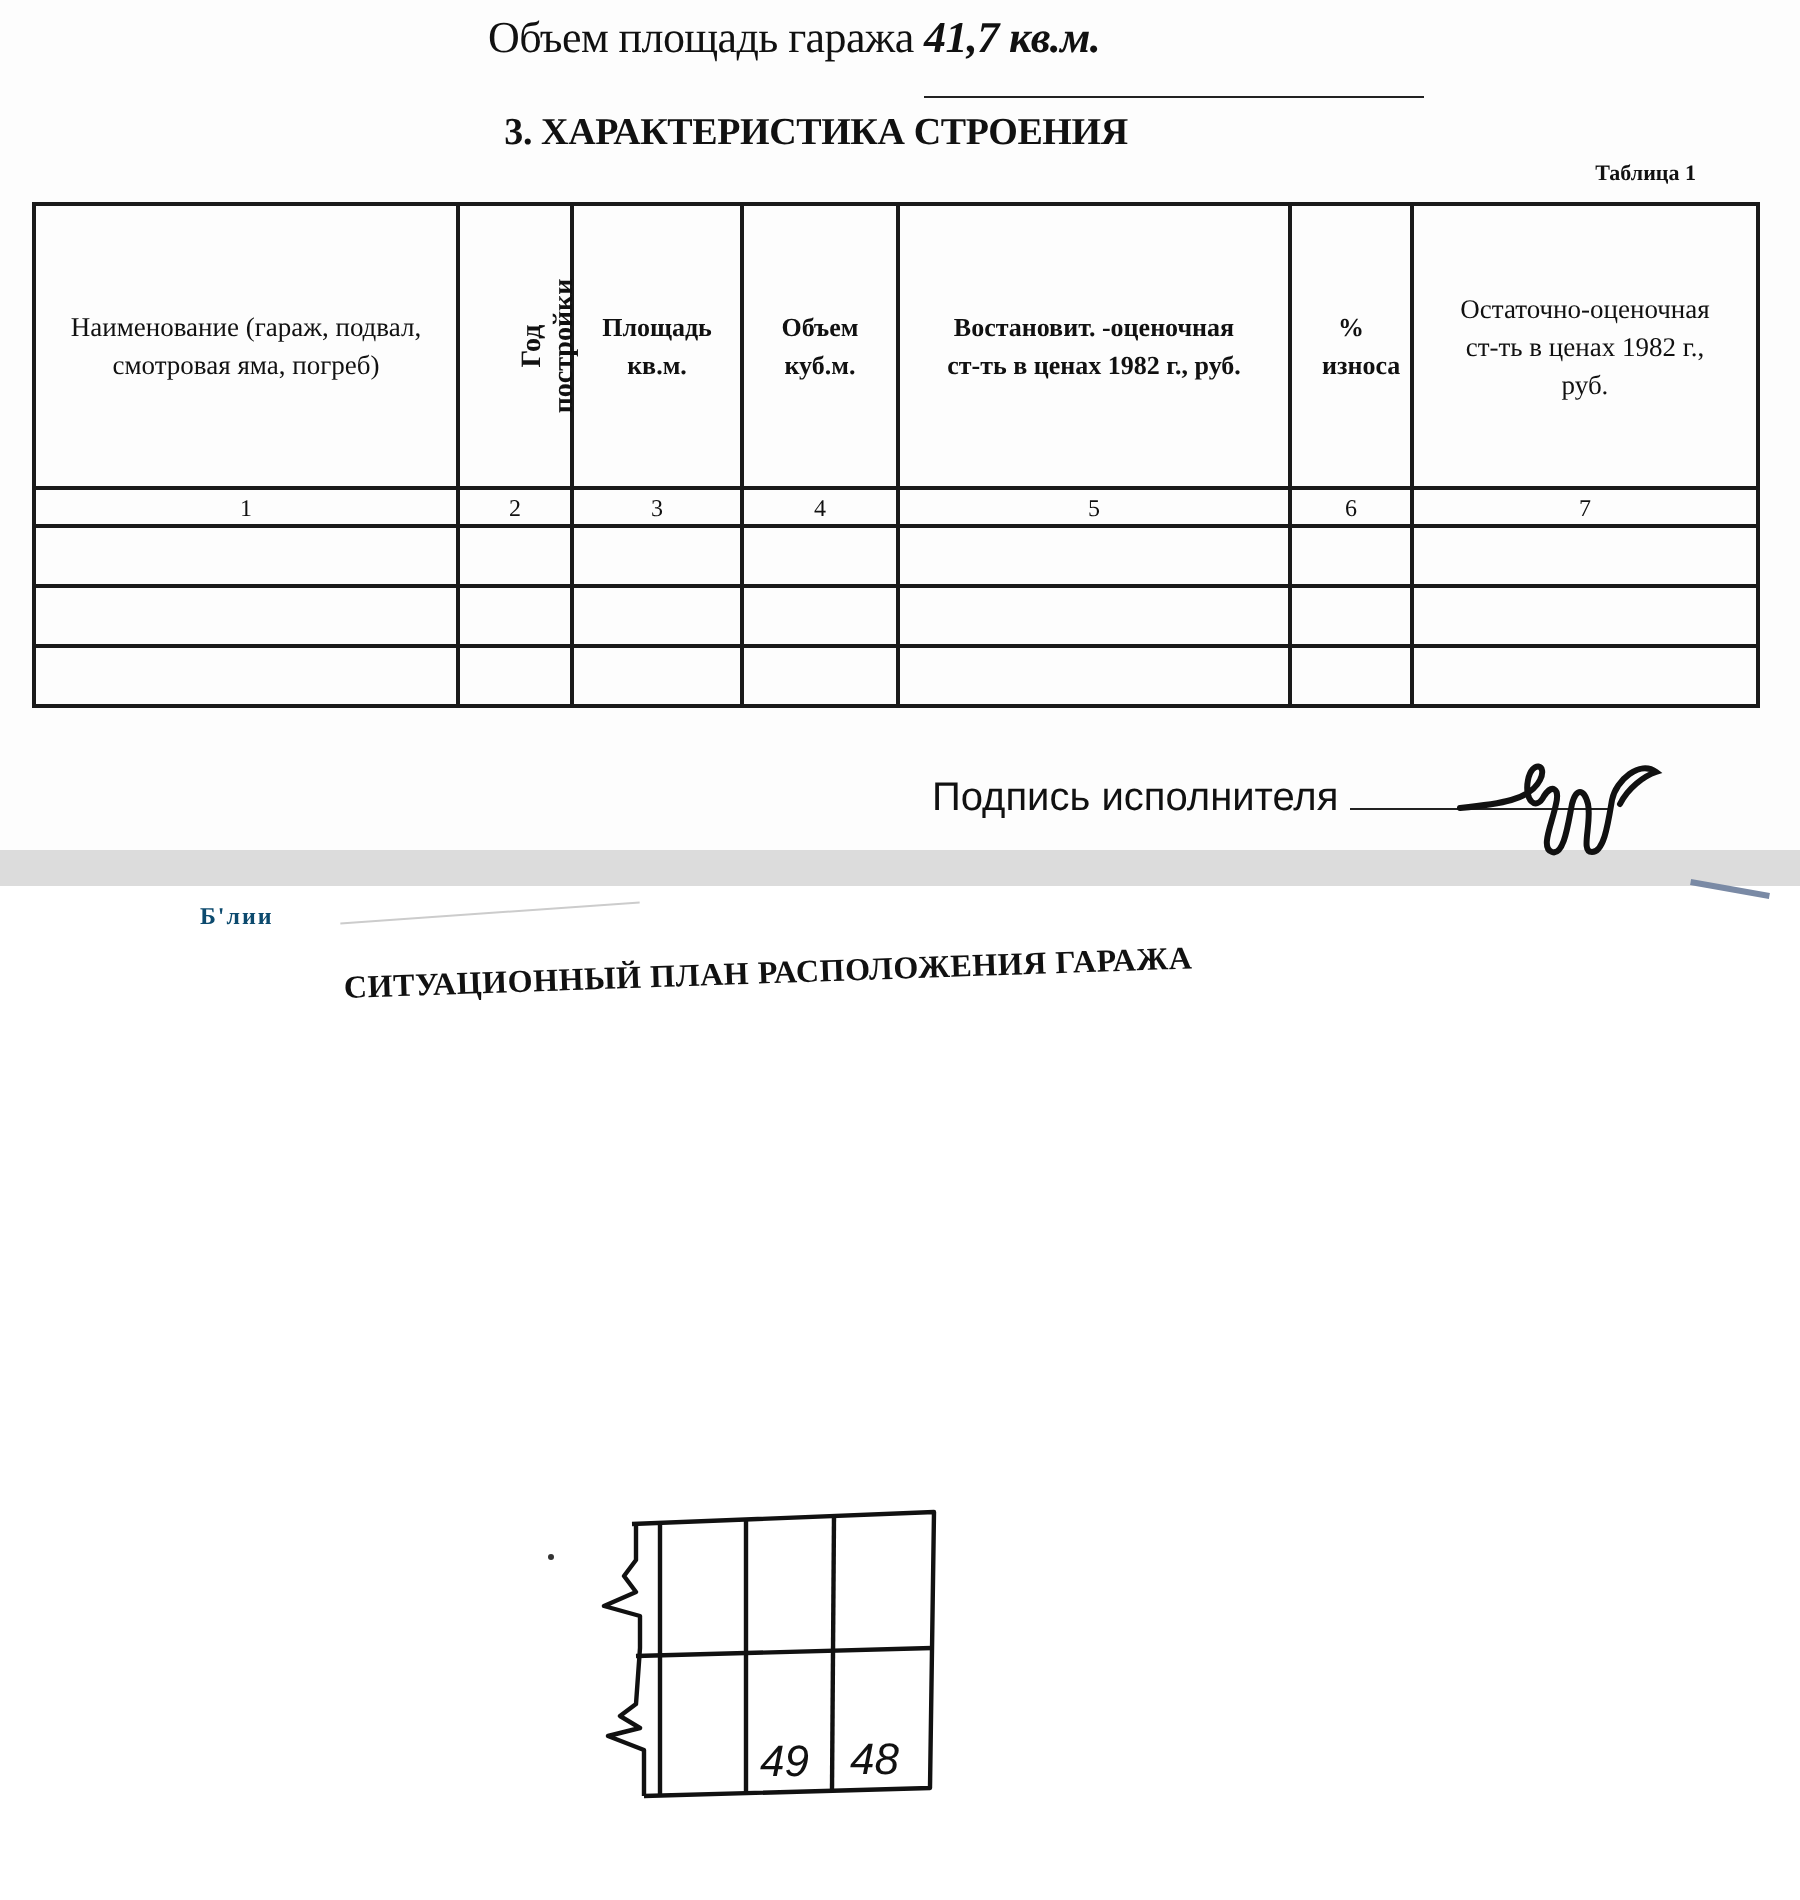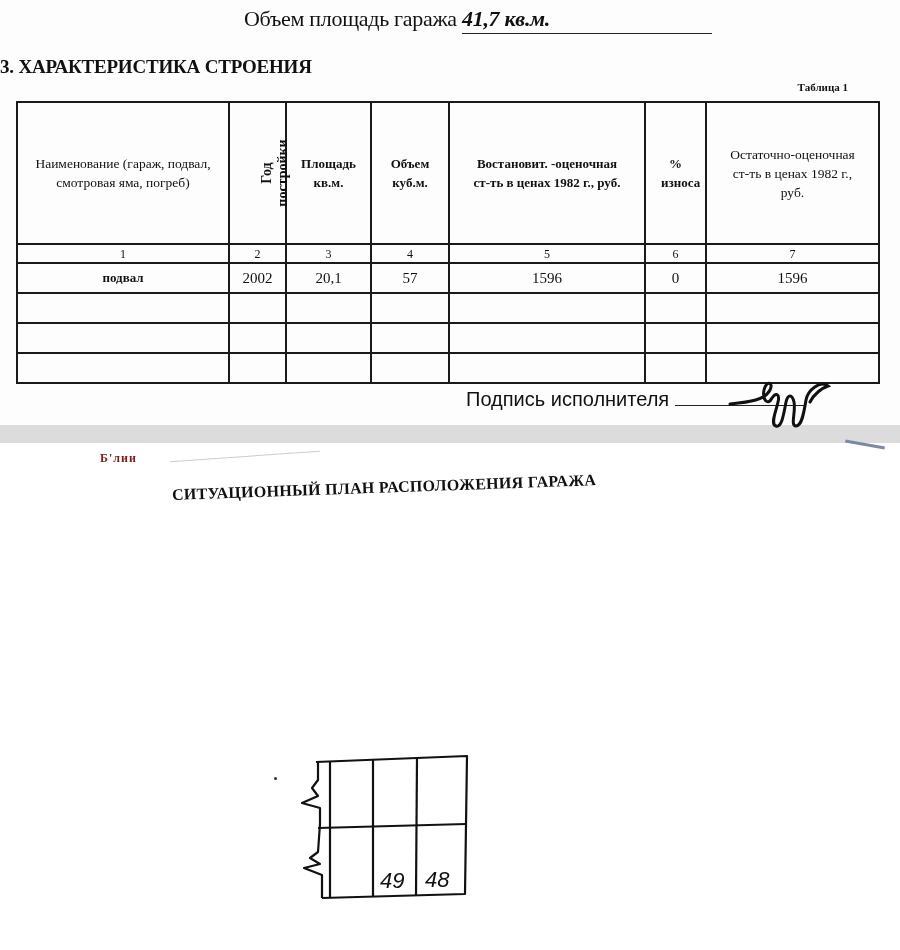--- a/index.html
+++ b/index.html
@@ -21,25 +21,25 @@
       position: absolute; left: 0; top: 443px; width: 900px; height: 507px;
       background: #ffffff;
     }
     .total-area {
       position: absolute; left: 244px; top: 6px; font-size: 22px;
       white-space: nowrap; letter-spacing: -0.3px;
     }
     .total-area .value {
       font-weight: bold; font-style: italic;
       display: inline-block; min-width: 250px;
-      border-bottom: 1.5px solid #222; padding-bottom: 1px;
+      border-bottom: 1.5px solid #222; padding-bottom: 16px;
     }
     .section-title {
       position: absolute; left: 0; width: 816px; top: 56px;
-      font-weight: bold; font-size: 19px;
+      text-align: center; font-weight: bold; font-size: 19px;
       letter-spacing: -0.2px;
     }
     .table-label {
       position: absolute; right: 52px; top: 81px; font-size: 11px; font-weight: bold;
     }
     table.char {
       position: absolute; left: 16px; top: 101px; width: 862px;
       border-collapse: collapse; table-layout: fixed;
     }
     table.char td, table.char th {
@@ -61,21 +61,21 @@
       font-family: "Liberation Sans", "DejaVu Sans", sans-serif;
       text-align: right;
     }
     .signature-row .line {
       display: inline-block; width: 130px; border-bottom: 1.5px solid #222; vertical-align: baseline;
       position: relative;
     }
     .signature-mark { position: absolute; left: 710px; top: 372px; }
     .stray-text {
       position: absolute; left: 100px; top: 451px; font-size: 12px; font-weight: bold;
-      color: #7f1d1d; letter-spacing: 1px;
+      color: #0c4a6e; letter-spacing: 1px;
     }
     .stray-line {
       position: absolute; left: 170px; top: 456px; width: 150px; height: 1px; background: #ccc;
       transform: rotate(-4deg);
     }
     .corner-mark {
       position: absolute; left: 845px; top: 443px; width: 40px; height: 3px; background: #7a8aa5;
       transform: rotate(10deg);
     }
     .plan-title {
@@ -123,29 +123,20 @@
     <th style="padding:0 14px;">Остаточно-оценочная ст-ть в ценах 1982 г., руб.</th>
   </tr>
   <tr class="nums">
     <td>1</td>
     <td>2</td>
     <td>3</td>
     <td>4</td>
     <td>5</td>
     <td>6</td>
     <td>7</td>
-  </tr>
-  <tr class="data">
-    <td class="name">подвал</td>
-    <td>2002</td>
-    <td>20,1</td>
-    <td>57</td>
-    <td>1596</td>
-    <td>0</td>
-    <td>1596</td>
   </tr>
   <tr class="empty">
     <td></td>
         <td></td>
         <td></td>
         <td></td>
         <td></td>
         <td></td>
         <td></td>
   </tr>

